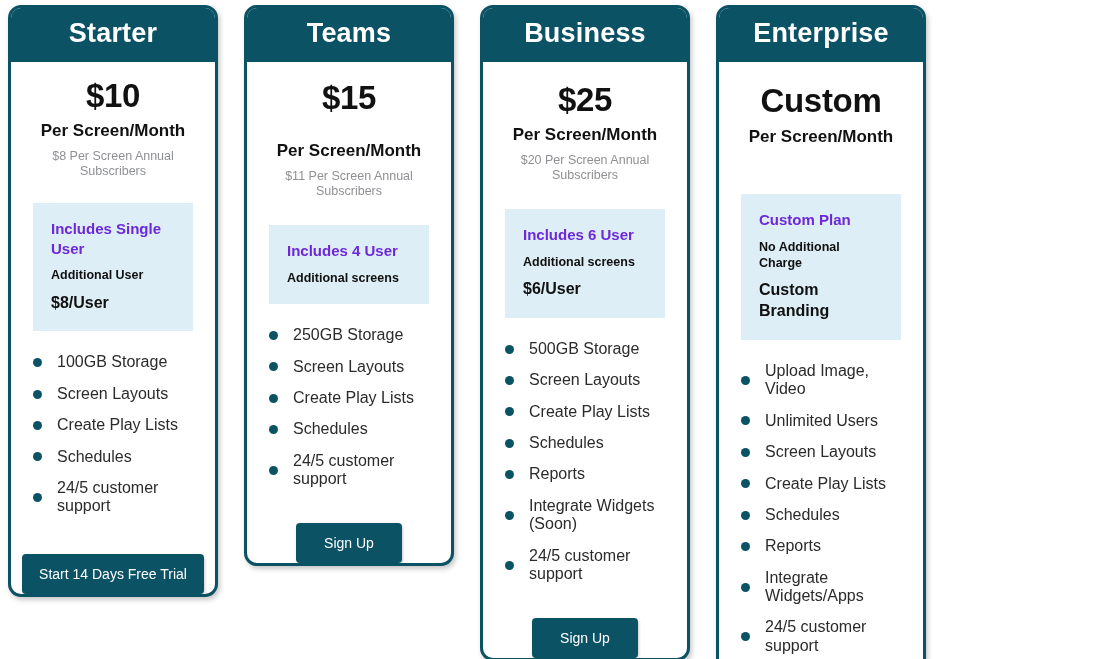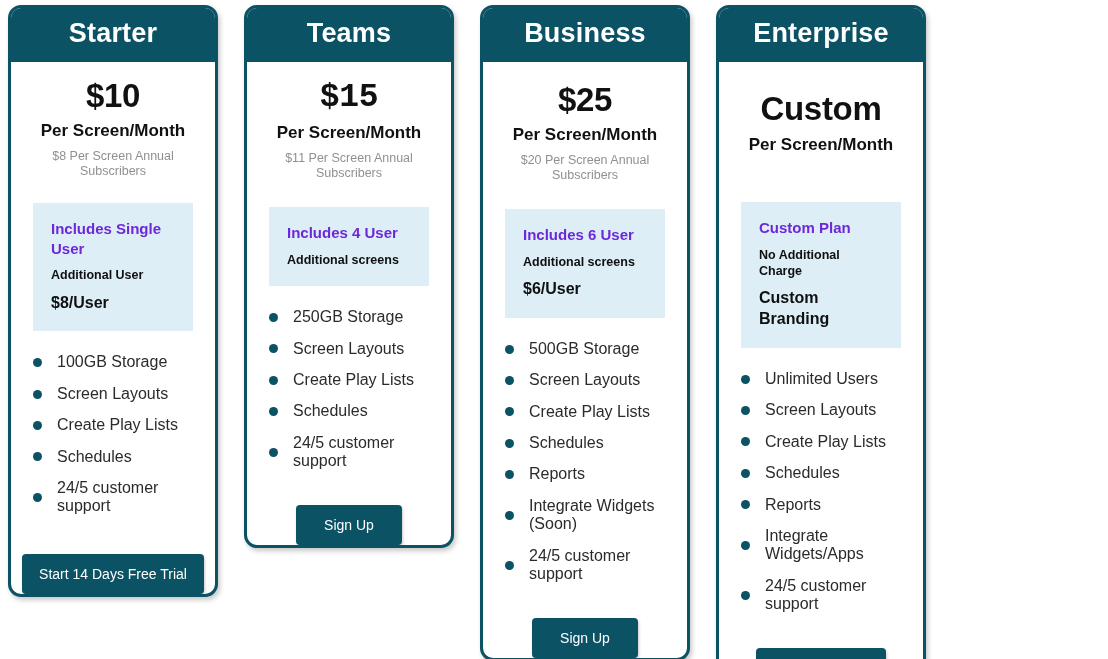--- a/index.html
+++ b/index.html
@@ -154,37 +154,37 @@
   
   .card-starter .price-block   { margin-top: 16px; }
   .card-starter .price-amount  { margin-bottom: 7px; }
   .card-starter .price-period  { margin-bottom: 8px; }
   .card-starter .info-box      { margin-top: 24px; }
   .card-starter .feature-list  { margin-top: 22px; }
   .card-starter .feature-item  { margin-bottom: 13px; }
   .card-starter .cta-wrap      { margin-top: 25px; }
 
   .card-teams .price-block     { margin-top: 18px; }
-  .card-teams .price-amount    { margin-bottom: 7px; font-family: Liberation Mono, monospace; }
+  .card-teams .price-amount    { margin-bottom: 25px; }
   .card-teams .price-period    { margin-bottom: 8px; }
   .card-teams .info-box        { margin-top: 26px; }
   .card-teams .feature-list    { margin-top: 22px; }
   .card-teams .feature-item    { margin-bottom: 13px; }
   .card-teams .cta-wrap        { margin-top: 22px; }
 
   .card-business .price-block  { margin-top: 20px; }
   .card-business .price-amount { margin-bottom: 7px; }
   .card-business .price-period { margin-bottom: 8px; }
   .card-business .info-box     { margin-top: 26px; }
   .card-business .feature-list { margin-top: 22px; }
   .card-business .feature-item { margin-bottom: 13px; }
   .card-business .cta-wrap     { margin-top: 22px; }
 
   .card-enterprise .price-block  { margin-top: 21px; }
-  .card-enterprise .price-amount { margin-bottom: 8px; margin-top: 8px; }
+  .card-enterprise .price-amount { margin-bottom: 8px; }
   .card-enterprise .price-period { margin-bottom: 0; }
   .card-enterprise .info-box     { margin-top: 47px; }
   .card-enterprise .feature-list { margin-top: 22px; }
   .card-enterprise .feature-item { margin-bottom: 13px; }
   .card-enterprise .cta-wrap     { margin-top: 22px; }
 </style>
 </head>
 <body>
 
 <div id="pricing-grid">
@@ -327,20 +327,24 @@
         <div class="price-period">Per Screen/Month</div>
       </div>
       <div class="info-box">
         <div class="info-title">Custom Plan</div>
         <div class="info-sub" style="margin-top:9px;">No Additional Charge</div>
         <div class="info-price" style="margin-top:9px;">Custom Branding</div>
       </div>
       <ul class="feature-list">
         <li class="feature-item">
           <span class="feature-bullet"></span>
+          <span>Upload Image, Video</span>
+        </li>
+        <li class="feature-item">
+          <span class="feature-bullet"></span>
           <span>Unlimited Users</span>
         </li>
         <li class="feature-item">
           <span class="feature-bullet"></span>
           <span>Screen Layouts</span>
         </li>
         <li class="feature-item">
           <span class="feature-bullet"></span>
           <span>Create Play Lists</span>
         </li>

